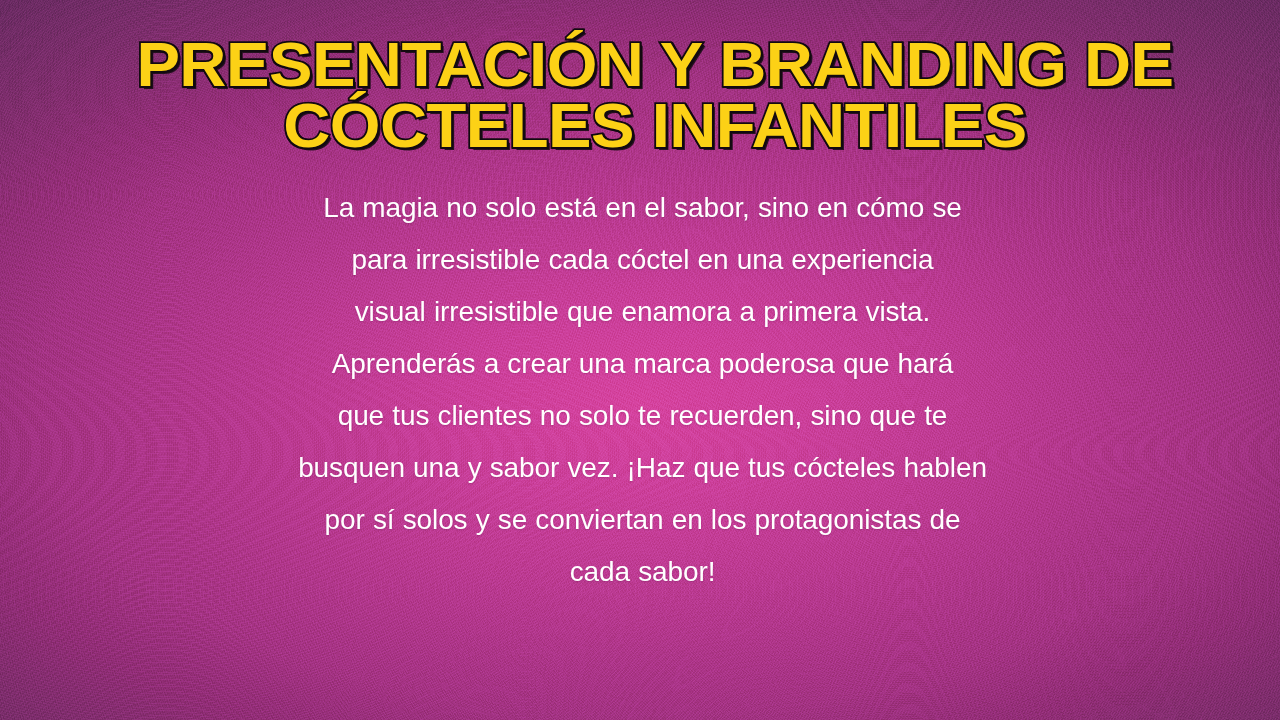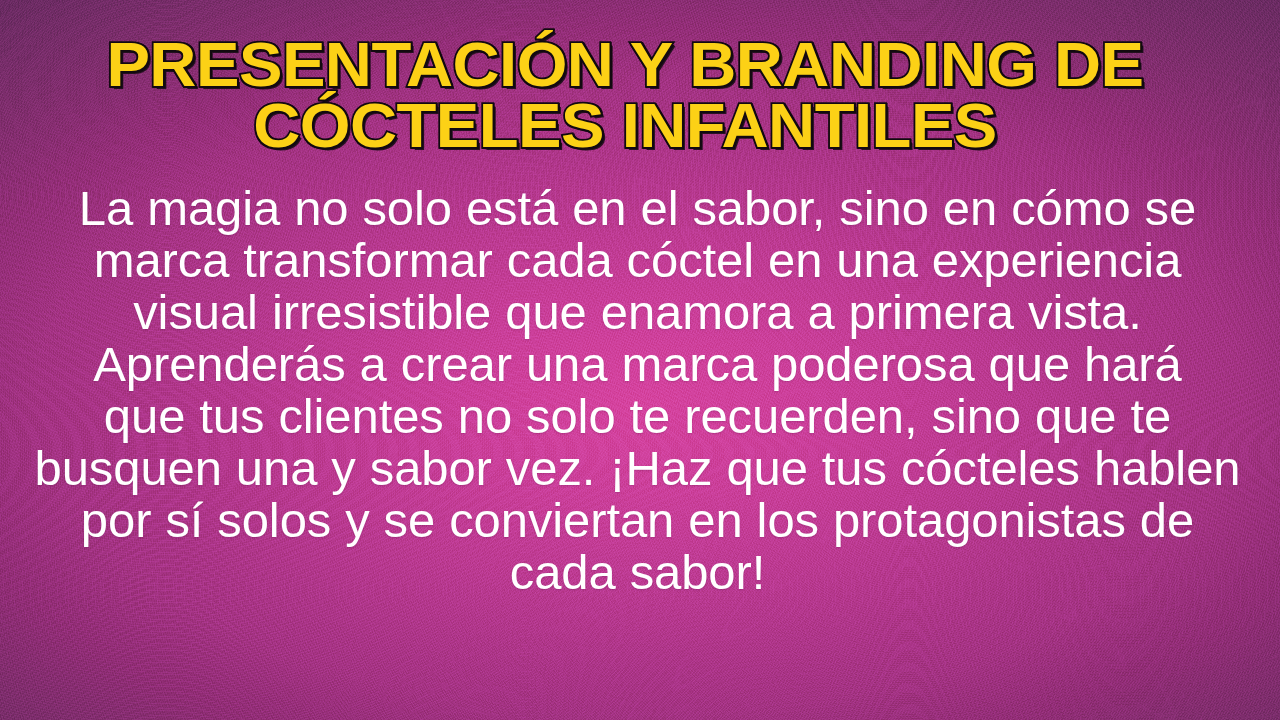--- a/index.html
+++ b/index.html
@@ -52,21 +52,21 @@
 
   .content {
     position: relative;
     z-index: 3;
     width: 100%;
     height: 100%;
     box-sizing: border-box;
     padding: 34px 30px 10px 30px;
     display: flex;
     flex-direction: column;
-    align-items: flex-start;
+    align-items: flex-end;
   }
 
   
   .title {
     margin: 0;
     width: 1190px;
     text-align: center;
     font-family: "Liberation Sans", "DejaVu Sans", sans-serif;
     font-weight: 700;
     font-size: 63px;
@@ -91,21 +91,21 @@
   }
 
   
   .body-text {
     margin: 26px 0 0 0;
     width: 1215px;
     text-align: center;
     color: #ffffff;
     font-family: "Liberation Sans", "DejaVu Sans", sans-serif;
     font-weight: 400;
-    font-size: 49px;
+    font-size: 28px;
     line-height: 52px;
     letter-spacing: -0.1px;
     word-spacing: 0.5px;
     text-shadow: 0 1px 2px rgba(70,10,60,0.22);
   }
 
   .body-text .line {
     display: block;
     white-space: nowrap;
   }
@@ -120,21 +120,21 @@
 
   <div class="content">
 
     <h1 class="title">
       <span class="line" style="display: block;">PRESENTACIÓN Y BRANDING DE</span>
       <span class="line" style="display: block;">CÓCTELES INFANTILES</span>
     </h1>
 
     <div class="body-text">
       <span class="line" style="display: block;">La magia no solo está en el sabor, sino en cómo se</span>
-      <span class="line" style="display: block;">marca transformar cada cóctel en una experiencia</span>
+      <span class="line" style="display: block;">para irresistible cada cóctel en una experiencia</span>
       <span class="line" style="display: block;">visual irresistible que enamora a primera vista.</span>
       <span class="line" style="display: block;">Aprenderás a crear una marca poderosa que hará</span>
       <span class="line" style="display: block;">que tus clientes no solo te recuerden, sino que te</span>
       <span class="line" style="display: block;">busquen una y sabor vez. ¡Haz que tus cócteles hablen</span>
       <span class="line" style="display: block;">por sí solos y se conviertan en los protagonistas de</span>
       <span class="line" style="display: block;">cada sabor!</span>
     </div>
 
   </div>
 </div>

